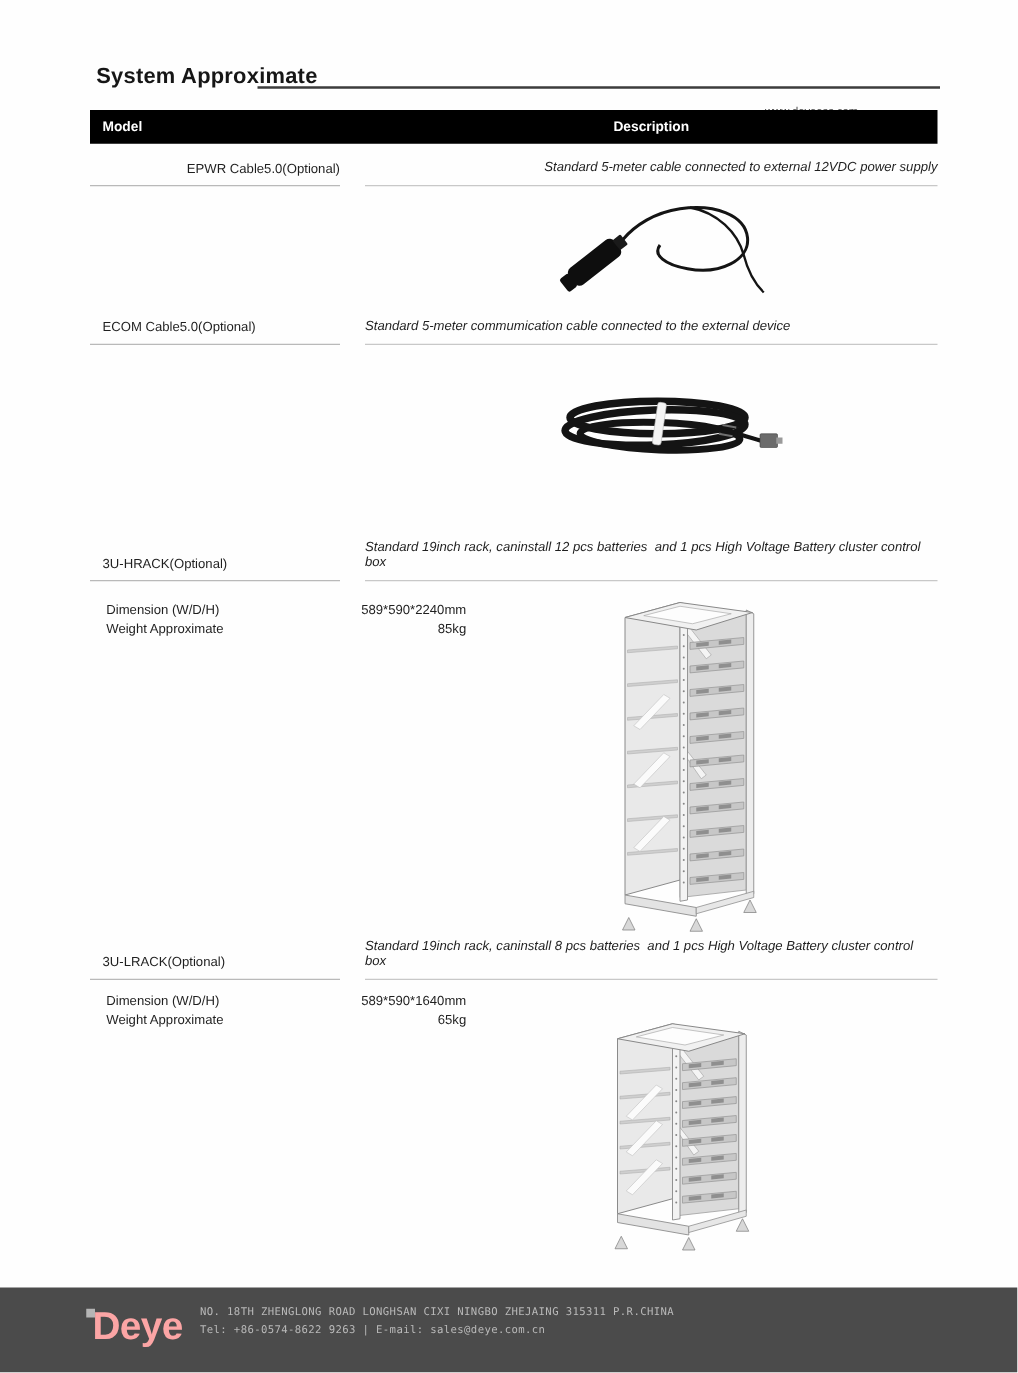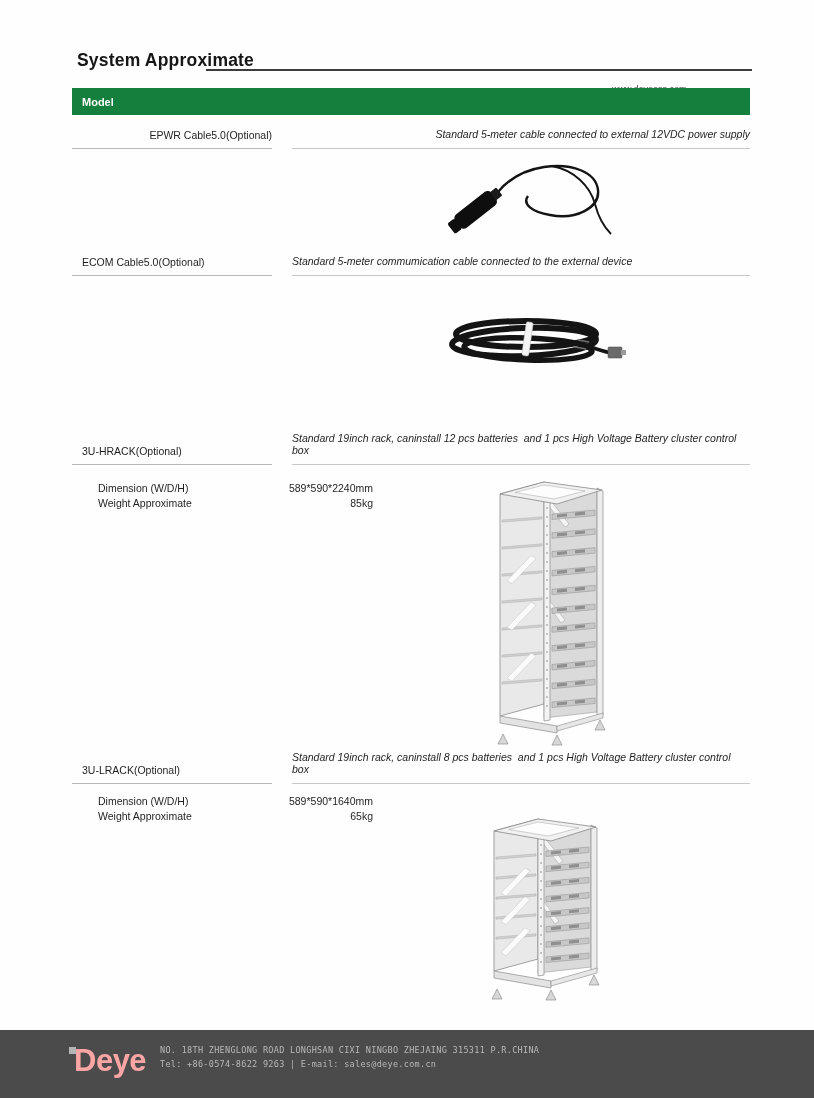--- a/index.html
+++ b/index.html
@@ -10,35 +10,35 @@
     color:#1f1f1f;
   }
   .page{position:relative;width:814px;height:1098px;overflow:hidden;background:#fefefe;}
 
   
   .title{position:absolute;left:77px;top:50px;font-size:17.5px;font-weight:bold;color:#161616;letter-spacing:.2px;}
   .title-rule{position:absolute;left:206px;top:69px;width:546px;height:2px;background:#3c3c3c;}
   .site{position:absolute;top:56px;left:612px;width:140px;text-align:left;font-size:9px;color:#4a4a4a;margin-top:28px;}
 
   
-  .thead{position:absolute;left:72px;top:88px;width:678px;height:27px;background:#15803d;color:#fff;display:flex;align-items:center;}
+  .thead{position:absolute;left:72px;top:88px;width:678px;height:27px;background:#000000;color:#fff;display:flex;align-items:center;}
   .thead .m{width:210px;padding-left:10px;font-size:11px;font-weight:bold;}
   .thead .d{flex:1;text-align:center;font-size:11px;font-weight:bold;}
 
   
   .rowhead{position:absolute;left:72px;width:678px;display:flex;align-items:flex-end;}
   .rowhead .mc{width:190px;border-bottom:1px solid #b9b9b9;padding:0 0 7px 10px;font-size:10.5px;}
   .rowhead .gap{width:20px;}
   .rowhead .dc{flex:1;border-bottom:1px solid #c8c8c8;padding-bottom:8px;font-size:10.5px;white-space:pre-wrap;font-style:italic;}
   .r1{top:128px;text-align:right;} .r2{top:255px;} .r3{top:432px;} .r4{top:751px;}
 
   
   .specs{position:absolute;left:85px;width:288px;font-size:10.5px;}
   .s3{top:481px;} .s4{top:794px;}
-  .spec{display:flex;line-height:15px;margin-left:13px;}
+  .spec{display:flex;line-height:15px;}
   .spec .lab{flex:1;}
   .spec .val{width:92px;text-align:right;white-space:nowrap;}
 
   
   .img-box{position:absolute;}
   .i1{left:440px;top:152px;width:180px;height:88px;}
   .i2{left:438px;top:302px;width:190px;height:80px;}
   .i3{left:493px;top:474px;width:115px;height:272px;}
   .i4{left:487px;top:811px;width:115px;height:190px;}
   .img-box svg{width:100%;height:100%;display:block;}
@@ -58,20 +58,21 @@
 <body>
 
 <div class="page">
 
   <div class="title">System Approximate</div>
   <div class="title-rule"></div>
   <div class="site">www.deyeess.com</div>
 
   <div class="thead">
     <div class="m">Model</div>
+    <div class="d">Description</div>
   </div>
 
   <div class="rowhead r1">
     <div class="mc">EPWR Cable5.0(Optional)</div>
     <div class="gap"></div>
     <div class="dc">Standard 5-meter cable connected to external 12VDC power supply</div>
   </div>
   <div class="img-box i1">
     <svg viewBox="0 0 180 88">
       <path d="M 58 40 C 68 28 84 18 104 15 C 132 11 156 20 158 38 C 160 56 136 68 110 63 C 92 60 82 52 88 44" fill="none" stroke="#141414" stroke-width="2.4"></path>

